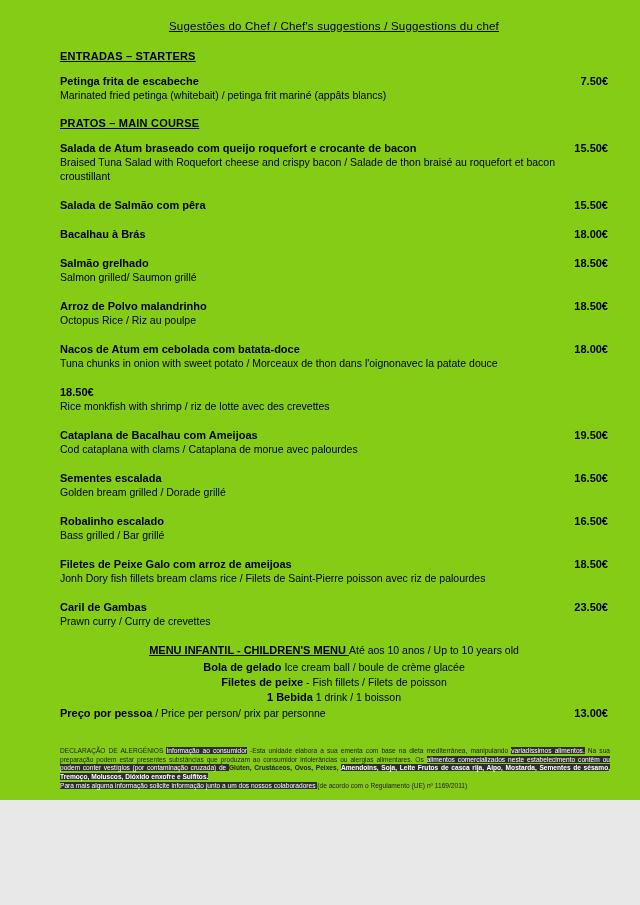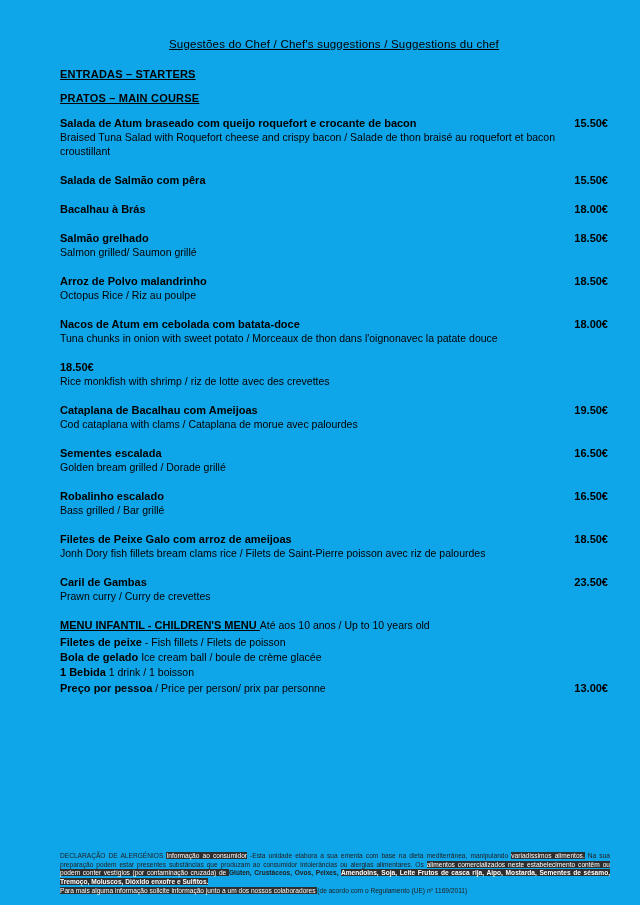--- a/index.html
+++ b/index.html
@@ -1,33 +1,33 @@
 <!DOCTYPE html>
 <html><head>
 <meta charset="utf-8">
 <style>
   * { margin:0; padding:0; box-sizing:border-box; }
   html,body { background:#e8e8e8; }
   body { font-family:"Liberation Sans", sans-serif; color:#000; }
   .page {
-    position:relative; width:640px; height:905px; background:#0ea5e9;
-    padding:38px 32px 10px 60px; overflow:hidden; margin:0 auto;
+    position:relative; width:640px; height:800px; background:#84cc16;
+    padding:20px 32px 10px 60px; overflow:hidden; margin:0 auto;
   }
   .title { text-align:center; font-size:11.5px; font-weight:normal; margin-bottom:18px; letter-spacing:0.2px; }
   .title span { text-decoration:underline; }
   .section-heading {
     font-weight:bold; font-size:11px; text-decoration:underline;
     margin:6px 0 12px 0; letter-spacing:0.2px;
   }
   .item { margin-bottom:15px; }
   .item-top { display:flex; justify-content:space-between; align-items:flex-start; }
   .item-name { font-weight:bold; font-size:11px; line-height:14px; padding-right:14px; }
   .item-price { font-weight:bold; font-size:11px; line-height:14px; white-space:nowrap; }
   .item-desc { font-size:10.5px; line-height:14px; max-width:540px; }
-  .children-menu { margin-top:4px; }
+  .children-menu { margin-top:4px;text-align:center; }
   .cm-heading-line { font-size:11px; line-height:15px; margin-bottom:2px; }
   .cm-heading { font-weight:bold; text-decoration:underline; }
   .cm-heading-suffix { font-size:10.5px; }
   .cm-line { font-size:10.5px; line-height:15px; }
   .cm-bold { font-weight:bold; font-size:11px; }
   .cm-price-line { display:flex; justify-content:space-between; align-items:flex-start; margin-top:1px; }
   .footer {
     position:absolute; left:60px; right:30px; bottom:8px;
     font-size:6.6px; line-height:8.6px; color:#222; text-align:justify;
   }
@@ -38,20 +38,27 @@
 </head>
 <body>
 
 <div class="page">
   <div class="title">
     <span>Sugestões do Chef /  Chef's suggestions   /  Suggestions du chef</span>
   </div>
 
   <div>
       <div class="section-heading">ENTRADAS – STARTERS</div>
+      <div class="item">
+        <div class="item-top">
+          <span class="item-name">Petinga frita de escabeche</span>
+          <span class="item-price">7.50€</span>
+        </div>
+        <div class="item-desc">Marinated fried petinga (whitebait) / petinga frit mariné (appâts blancs)</div>
+      </div>
       <div class="section-heading">PRATOS – MAIN COURSE</div>
       <div class="item">
         <div class="item-top">
           <span class="item-name">Salada de Atum braseado com queijo roquefort e crocante de bacon</span>
           <span class="item-price">15.50€</span>
         </div>
         <div class="item-desc">Braised Tuna Salad with Roquefort cheese and crispy bacon /  Salade de thon braisé au roquefort et bacon croustillant</div>
       </div>
       <div class="item">
         <div class="item-top">
@@ -124,22 +131,22 @@
         <div class="item-top">
           <span class="item-name">Caril de Gambas</span>
           <span class="item-price">23.50€</span>
         </div>
         <div class="item-desc">Prawn curry / Curry de crevettes</div>
       </div>
     </div>
 
   <div class="children-menu">
       <div class="cm-heading-line"><span class="cm-heading">MENU INFANTIL - CHILDREN'S MENU </span><span class="cm-heading-suffix"> Até aos 10 anos / Up to 10 years old</span></div>
+      <div class="cm-line"><span class="cm-bold">Bola de gelado</span><span class="cm-rest"> Ice cream ball / boule de crème glacée</span></div>
       <div class="cm-line"><span class="cm-bold">Filetes de peixe</span><span class="cm-rest"> - Fish fillets / Filets de poisson</span></div>
-      <div class="cm-line"><span class="cm-bold">Bola de gelado</span><span class="cm-rest"> Ice cream ball / boule de crème glacée</span></div>
       <div class="cm-line"><span class="cm-bold">1 Bebida</span><span class="cm-rest"> 1 drink / 1 boisson</span></div>
       <div class="cm-line cm-price-line">
         <span><span class="cm-bold">Preço por pessoa</span><span class="cm-rest"> / Price per person/ prix par personne</span></span>
         <span class="item-price">13.00€</span>
       </div>
     </div>
 
   <div class="footer">
       <div class="footer-par"><span>DECLARAÇÃO DE ALERGÉNIOS </span><span class="hl">Informação ao consumidor</span><span> -Esta unidade elabora a sua ementa com base na dieta mediterrânea, manipulando </span><span class="hl">variadíssimos alimentos.</span><span> Na sua preparação podem estar presentes substâncias que produzam ao consumidor intolerâncias ou alergias alimentares. Os </span><span class="hl">alimentos comercializados neste estabelecimento contêm ou podem conter vestígios (por contaminação cruzada) de </span><span class="fb">Glúten, Crustáceos, Ovos, Peixes, </span><span class="hl fb">Amendoins, Soja, Leite Frutos de casca rija, Aipo, Mostarda, Sementes de sésamo, Tremoço, Moluscos, Dióxido enxofre e Sulfitos.</span></div>
       <div class="footer-par"><span class="hl">Para mais alguma informação solicite informação junto a um dos nossos colaboradores </span><span>(de acordo com o Regulamento (UE) nº 1169/2011)</span></div>

